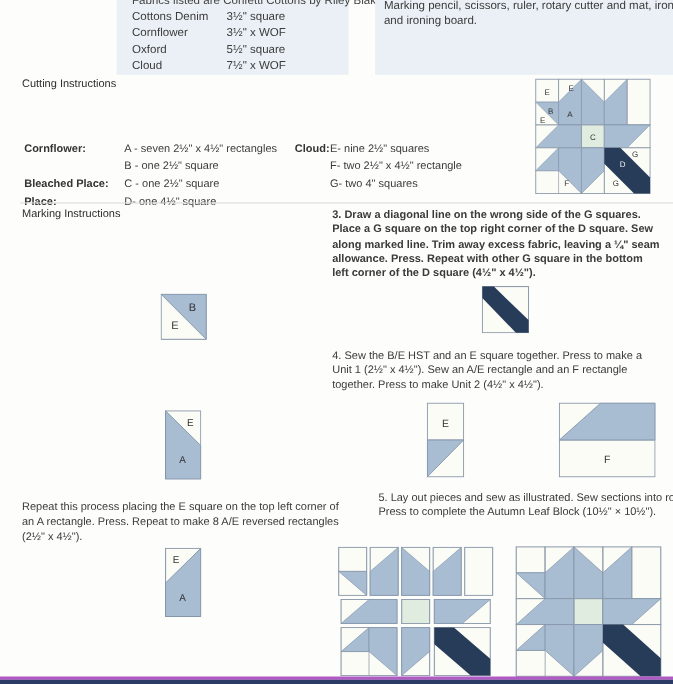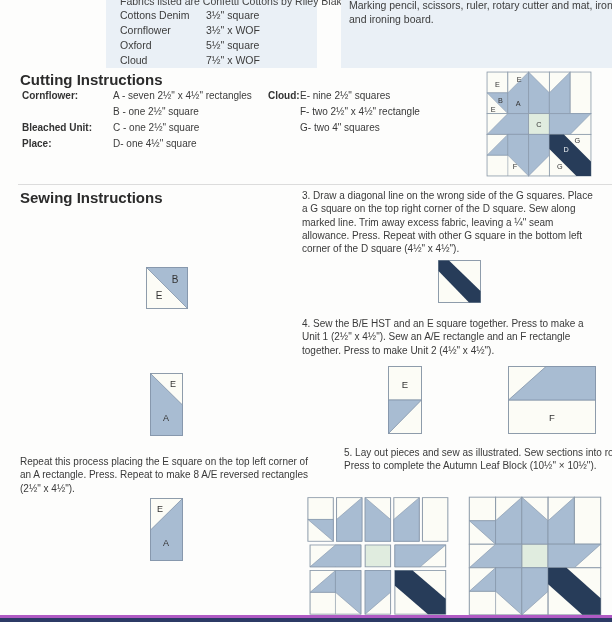--- a/index.html
+++ b/index.html
@@ -9,22 +9,22 @@
     font-family:"Liberation Sans", sans-serif;
     color:#3a3a3a;
   }
   .panel{position:absolute;top:0;height:68px;background:#eaf0f6;}
   .clip-note{position:absolute;left:14px;top:-5px;font-size:10.5px;color:#444;white-space:nowrap;}
   .fabric-table{position:absolute;left:14px;top:8px;font-size:10.5px;color:#3c3c3c;}
   .fabric-row{height:15px;line-height:15px;white-space:nowrap;}
   .fabric-name{display:inline-block;width:86px;}
   .fabric-cut{display:inline-block;}
   .tools-text{position:absolute;left:8px;top:-2px;width:272px;font-size:10.5px;line-height:14px;color:#3c3c3c;}
-  .h-section{position:absolute;font-size:15px;font-weight:700;color:#2b2b2b;white-space:nowrap;}
-  .cut-row{position:absolute;font-size:10px;white-space:nowrap;}
+  .h-section{position:absolute;font-size:10px;font-weight:400;color:#2b2b2b;white-space:nowrap;}
+  .cut-row{position:absolute;font-size:10px;white-space:nowrap;margin-top:40px;}
   .cut-label{position:absolute;left:0;font-weight:700;color:#333;}
   .cut-item{position:absolute;left:91px;color:#3c3c3c;}
   .para{position:absolute;font-size:10px;line-height:13.3px;color:#3a3a3a;}
   .divider{position:absolute;height:1px;background:#dcdcdc;}
   .diagram{position:absolute;}
   .strip{position:absolute;left:0;width:612px;}
   svg text{font-family:"Liberation Sans",sans-serif;}
 </style>
 </head>
 <body>
@@ -48,21 +48,21 @@
   <div id="cutting-left">
       <div class="cut-row" style="left: 22px; top: 90px; width: 250px;">
         <span class="cut-label">Cornflower:</span>
         <span class="cut-item">A - seven 2½" x 4½" rectangles</span>
       </div>
       <div class="cut-row" style="left: 22px; top: 106px; width: 250px;">
         <span class="cut-label"></span>
         <span class="cut-item">B - one 2½" square</span>
       </div>
       <div class="cut-row" style="left: 22px; top: 122px; width: 250px;">
-        <span class="cut-label">Bleached Unit:</span>
+        <span class="cut-label">Bleached Place:</span>
         <span class="cut-item">C - one 2½" square</span>
       </div>
       <div class="cut-row" style="left: 22px; top: 138px; width: 250px;">
         <span class="cut-label">Place:</span>
         <span class="cut-item">D- one 4½" square</span>
       </div>
     </div>
   <div class="cut-row" style="left:268px;top:90px;">
     <span class="cut-label" style="position:static;">Cloud:</span>
   </div>
@@ -128,21 +128,21 @@
           <rect x="60" y="60" width="40" height="40" fill="#fcfcf6" stroke="#8e9cab" stroke-width="0.8"></rect>
           <polygon points="60,60 74,60 100,86 100,100 86,100 60,74" fill="#273c59"></polygon>
           <text x="87" y="68" font-size="7" text-anchor="middle" fill="#333">G</text>
           <text x="76" y="77" font-size="7" text-anchor="middle" fill="#eef2f5">D</text>
           <text x="70" y="93" font-size="7" text-anchor="middle" fill="#333">G</text>
         </g>
       </svg></div>
 
   <div class="divider" style="left:18px;top:184px;width:594px;"></div>
 
-  <div class="h-section" style="left:20px;top:189px;">Sewing Instructions</div>
+  <div class="h-section" style="left:20px;top:189px;">Marking Instructions</div>
 
   <div class="diagram" id="diag-hst" style="left:146px;top:267px;"><svg viewBox="0 0 42 42" width="42" height="42">
         <rect x="0.5" y="0.5" width="41" height="41" fill="#fcfcf6" stroke="#8e9cab"></rect>
         <polygon points="0.5,0.5 41.5,0.5 41.5,41.5" fill="#a8bcd2" stroke="#8193a8" stroke-width="0.8"></polygon>
         <text x="29" y="16" font-size="10" text-anchor="middle" fill="#333">B</text>
         <text x="13" y="32" font-size="10" text-anchor="middle" fill="#333">E</text>
       </svg></div>
 
   <div class="diagram" id="diag-ae" style="left:150px;top:373px;"><svg viewBox="0 0 33 63" width="33" height="63">
         <rect x="0.5" y="0.5" width="32" height="62" fill="#fcfcf6" stroke="#8e9cab"></rect>
@@ -152,21 +152,21 @@
       </svg></div>
 
   <div class="para" style="left:20px;top:455px;width:292px;">Repeat this process placing the E square on the top left corner of an A rectangle. Press. Repeat to make 8 A/E reversed rectangles (2½" x 4½").</div>
   <div class="diagram" id="diag-ae-rev" style="left:150px;top:498px;"><svg viewBox="0 0 33 63" width="33" height="63">
         <rect x="0.5" y="0.5" width="32" height="62" fill="#fcfcf6" stroke="#8e9cab"></rect>
         <polygon points="0.5,32 32.5,0.5 32.5,62.5 0.5,62.5" fill="#a8bcd2" stroke="#8193a8" stroke-width="0.8"></polygon>
         <text x="10" y="14" font-size="9" text-anchor="middle" fill="#333">E</text>
         <text x="16" y="48" font-size="9" text-anchor="middle" fill="#333">A</text>
       </svg></div>
 
-  <div class="para" style="left:302px;top:189px;width:298px;">3. Draw a diagonal line on the wrong side of the G squares. Place a G square on the top right corner of the D square. Sew along marked line. Trim away excess fabric, leaving a ¼" seam allowance. Press. Repeat with other G square in the bottom left corner of the D square (4½" x 4½").</div>
+  <div class="para" style="left:302px;top:189px;width:298px;font-weight:bold;">3. Draw a diagonal line on the wrong side of the G squares. Place a G square on the top right corner of the D square. Sew along marked line. Trim away excess fabric, leaving a ¼" seam allowance. Press. Repeat with other G square in the bottom left corner of the D square (4½" x 4½").</div>
   <div class="diagram" id="diag-stem" style="left:438px;top:260px;"><svg viewBox="0 0 43 43" width="43" height="43">
         <rect x="0.5" y="0.5" width="42" height="42" fill="#fcfcf6" stroke="#8e9cab"></rect>
         <polygon points="0.5,0.5 11,0.5 42.5,31 42.5,42.5 31,42.5 0.5,11" fill="#273c59"></polygon>
       </svg></div>
 
   <div class="para" style="left:302px;top:317px;width:298px;">4. Sew the B/E HST and an E square together. Press to make a Unit 1 (2½" x 4½"). Sew an A/E rectangle and an F rectangle together. Press to make Unit 2 (4½" x 4½").</div>
   <div class="diagram" id="diag-unit1" style="left:388px;top:366px;"><svg viewBox="0 0 34 68" width="34" height="68">
         <rect x="0.5" y="0.5" width="33" height="67" fill="#fcfcf6" stroke="#8e9cab"></rect>
         <line x1="0.5" y1="34" x2="33.5" y2="34" stroke="#8e9cab" stroke-width="0.8"></line>
         <polygon points="0.5,34 33.5,34 0.5,67.5" fill="#a8bcd2" stroke="#8193a8" stroke-width="0.8"></polygon>

